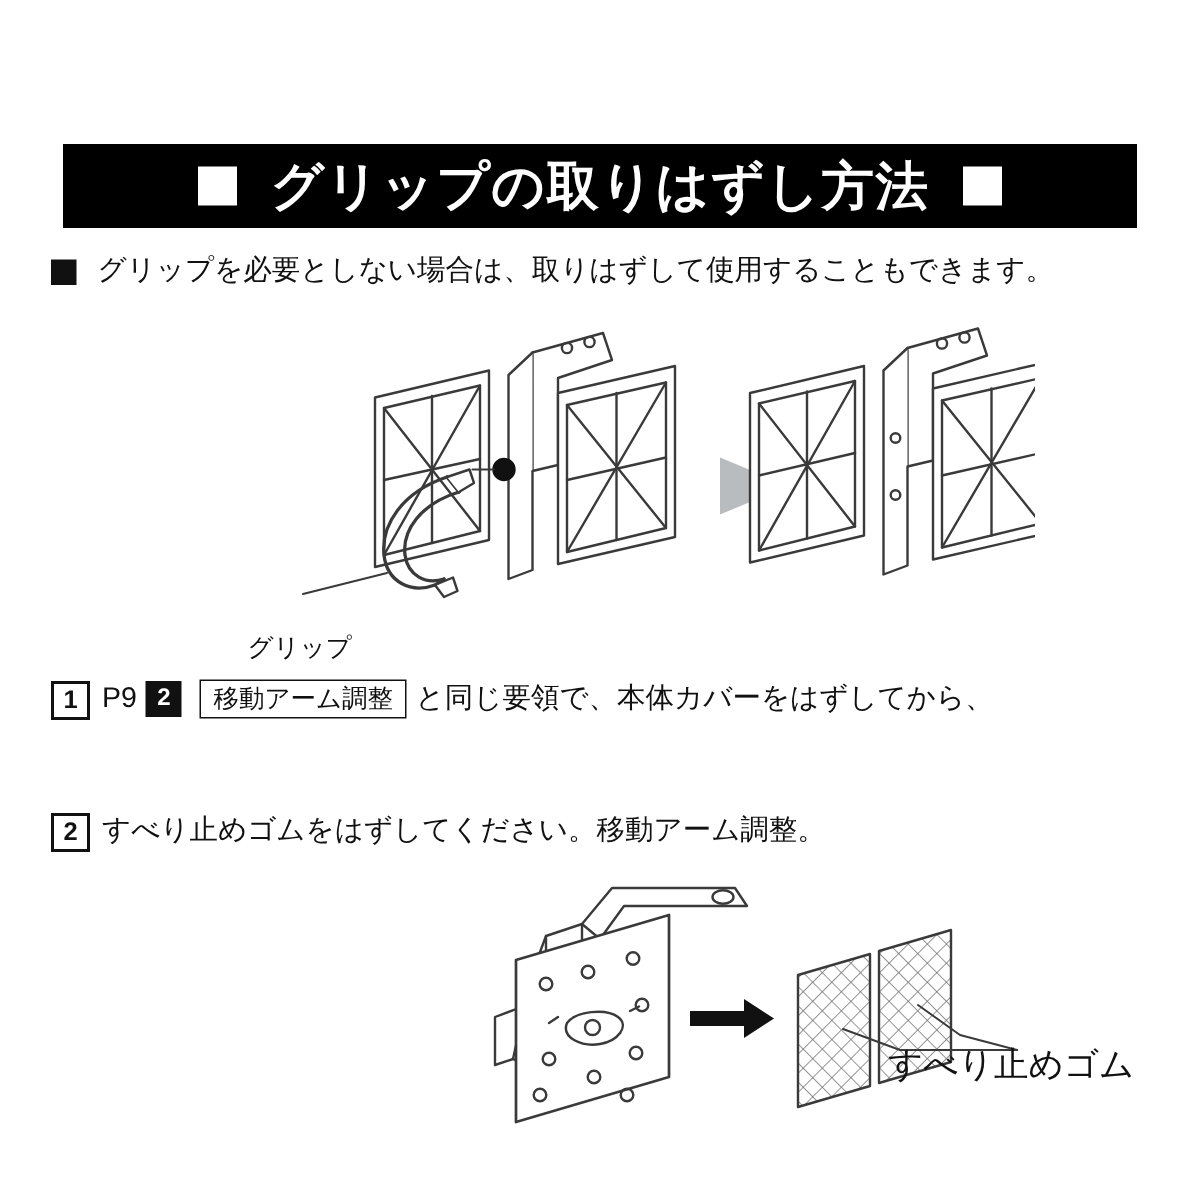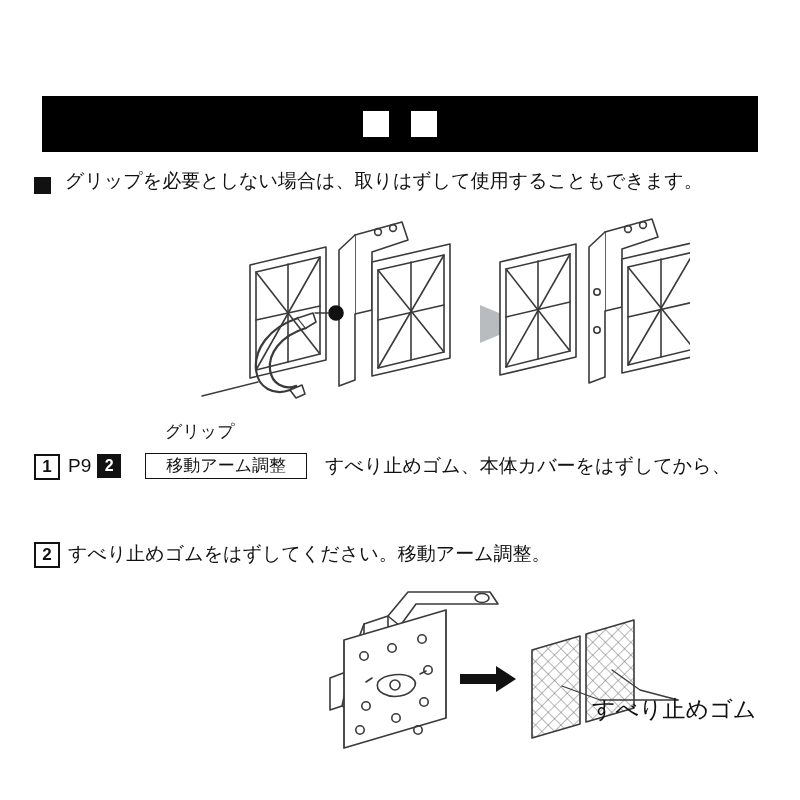--- a/index.html
+++ b/index.html
@@ -51,21 +51,21 @@
     white-space: nowrap;
     line-height: 1;
   }
 
   
   .lead {
     position: absolute;
     left: 34px;
     top: 168px;
     display: flex;
-    align-items: flex-end;
+    align-items: flex-start;
     gap: 14px;
   }
   .lead-mark {
     width: 17px;
     height: 17px;
     background: #111111;
     margin-top: 5px;
     flex: none;
   }
   .lead-text {
@@ -134,23 +134,23 @@
     color: #ffffff;
     font-size: 16px;
     font-weight: bold;
     margin: 0 6px;
   }
   .chip-box {
     display: inline-flex;
     align-items: center;
     justify-content: center;
     border: 1.5px solid #111111;
-    padding: 2px 20px;
+    padding: 2px 8px;
     font-size: 17px;
-    margin: 0 18px;
+    margin: 0 6px;
     line-height: 1.2;
   }
   .step-indent {
     padding-left: 10px;
   }
 
   
   .fig-bottom {
     position: absolute;
     left: 300px;
@@ -168,20 +168,21 @@
 
   svg { display: block; }
 </style>
 </head>
 <body>
 
 <div class="page">
 
   <div class="title-bar">
     <span class="title-square"></span>
+    <span class="title-text">グリップの取りはずし方法</span>
     <span class="title-square"></span>
   </div>
 
   <div class="lead">
     <span class="lead-mark"></span>
     <span class="lead-text">グリップを必要としない場合は、取りはずして使用することもできます。</span>
   </div>
 
   <div class="fig-top">
     <svg width="540" height="220" viewBox="0 0 540 220">
@@ -241,21 +242,21 @@
 
   <div class="fig-label-grip">グリップ</div>
 
   <div class="step step1">
     <span class="step-num">1</span>
     <div class="step-body">
       <div class="step-line">
         <span>P9</span>
         <span class="chip-dark">2</span>
         <span class="chip-box">移動アーム調整</span>
-        <span>すべり止めゴム、本体カバーをはずしてから、</span>
+        <span>と同じ要領で、本体カバーをはずしてから、</span>
       </div>
     </div>
   </div>
 
   <div class="step step2">
     <span class="step-num">2</span>
     <div class="step-body">
       <div class="step-line">すべり止めゴムをはずしてください。移動アーム調整。</div>
     </div>
   </div>

